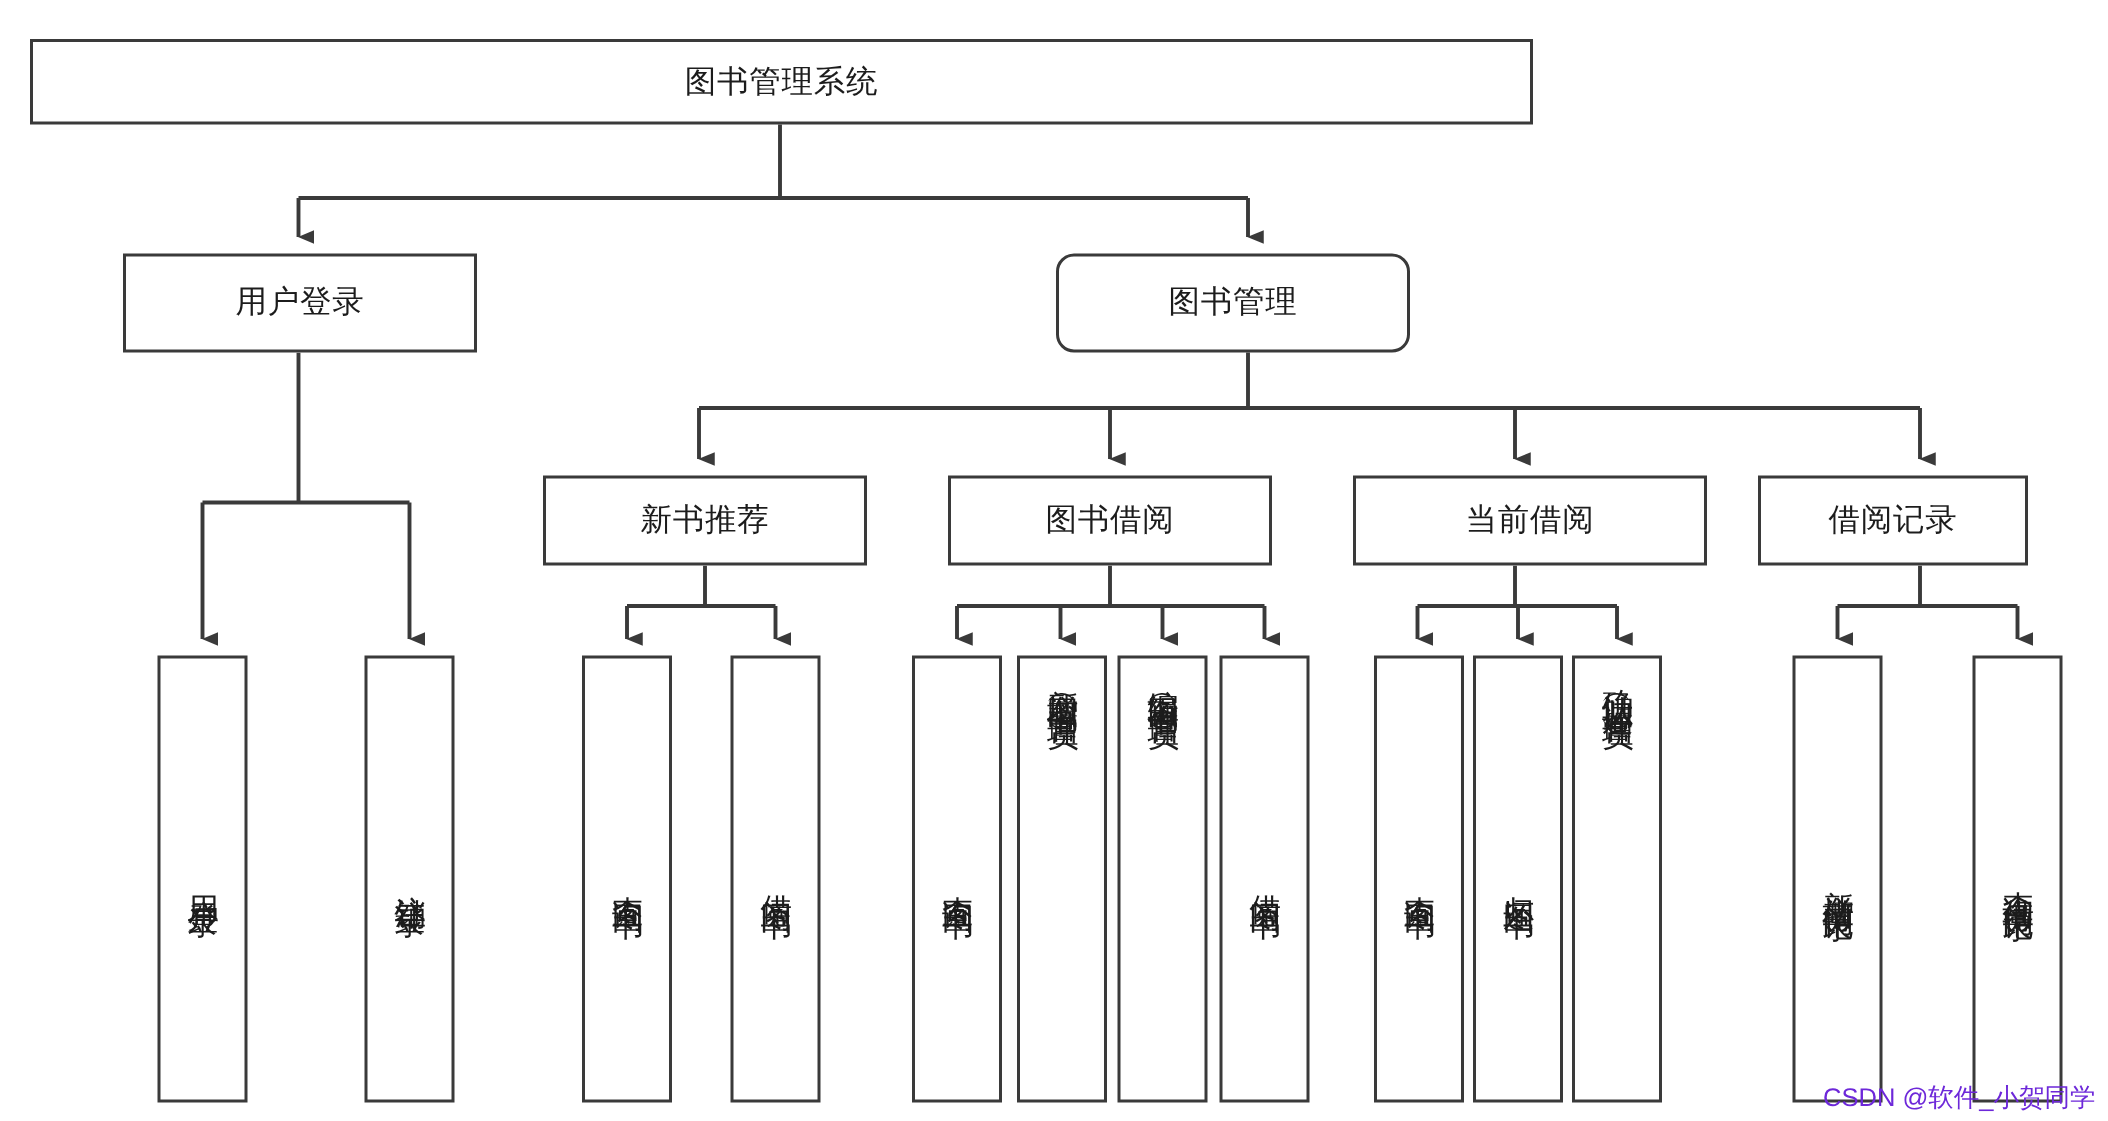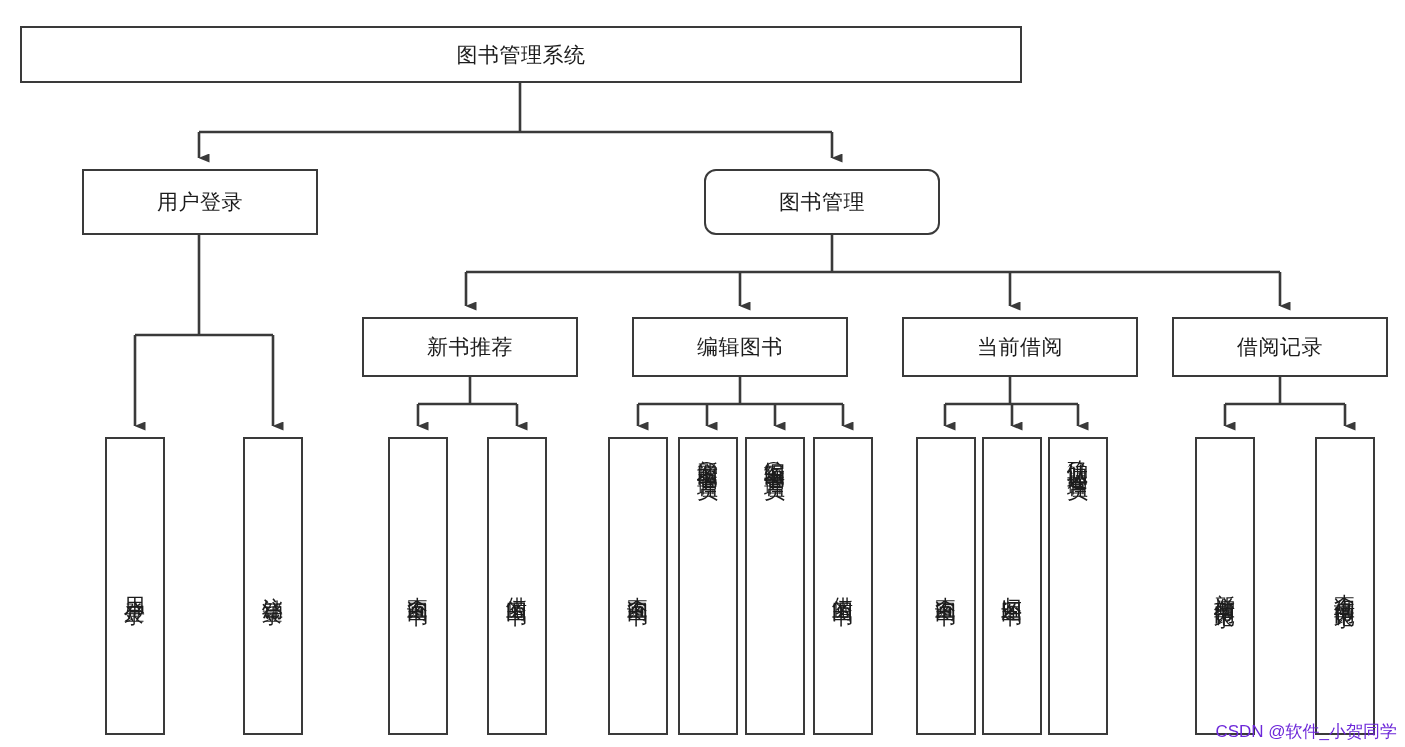--- a/index.html
+++ b/index.html
@@ -133,26 +133,26 @@
     <span class="node-label-h">用户登录</span>
   </div>
   <div class="node-box" style="left:704px; top:169px; width:236px; height:66px;border-radius:12px;">
     <span class="node-label-h">图书管理</span>
   </div>
 
   <div class="node-box" style="left:362px; top:317px; width:216px; height:60px;">
     <span class="node-label-h">新书推荐</span>
   </div>
   <div class="node-box" style="left:632px; top:317px; width:216px; height:60px;">
-    <span class="node-label-h">编辑图书</span>
+    <span class="node-label-h">图书借阅</span>
   </div>
   <div class="node-box" style="left:902px; top:317px; width:236px; height:60px;">
     <span class="node-label-h">当前借阅</span>
   </div>
-  <div class="node-box" style="left:1172px; top:317px; width:216px; height:60px;">
+  <div class="node-box" style="left:1172px; top:317px; width:180px; height:60px;">
     <span class="node-label-h">借阅记录</span>
   </div>
 
   <div class="node-box vertical center-v" style="left:105px; top:437px; width:60px; height:298px;">
     <span class="node-label-v">用户登录</span>
   </div>
   <div class="node-box vertical center-v" style="left:243px; top:437px; width:60px; height:298px;">
     <span class="node-label-v">注销登录</span>
   </div>
 

